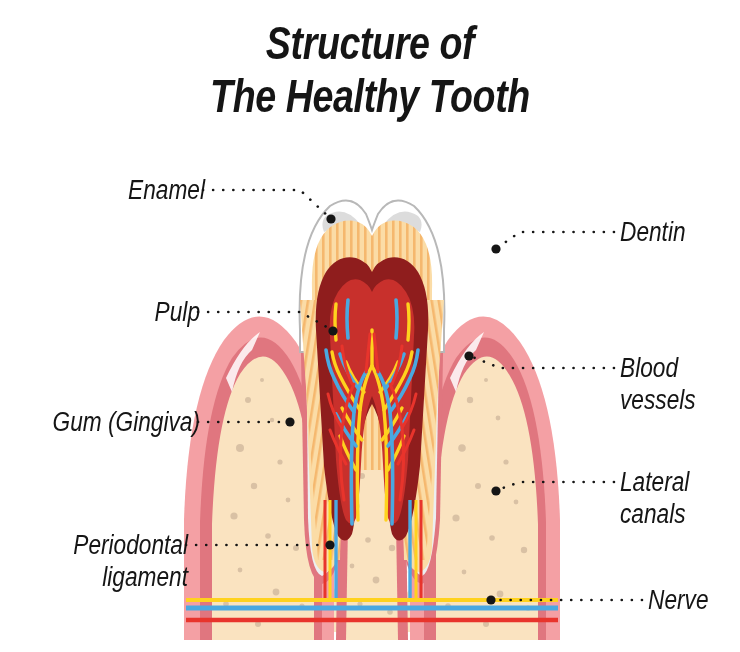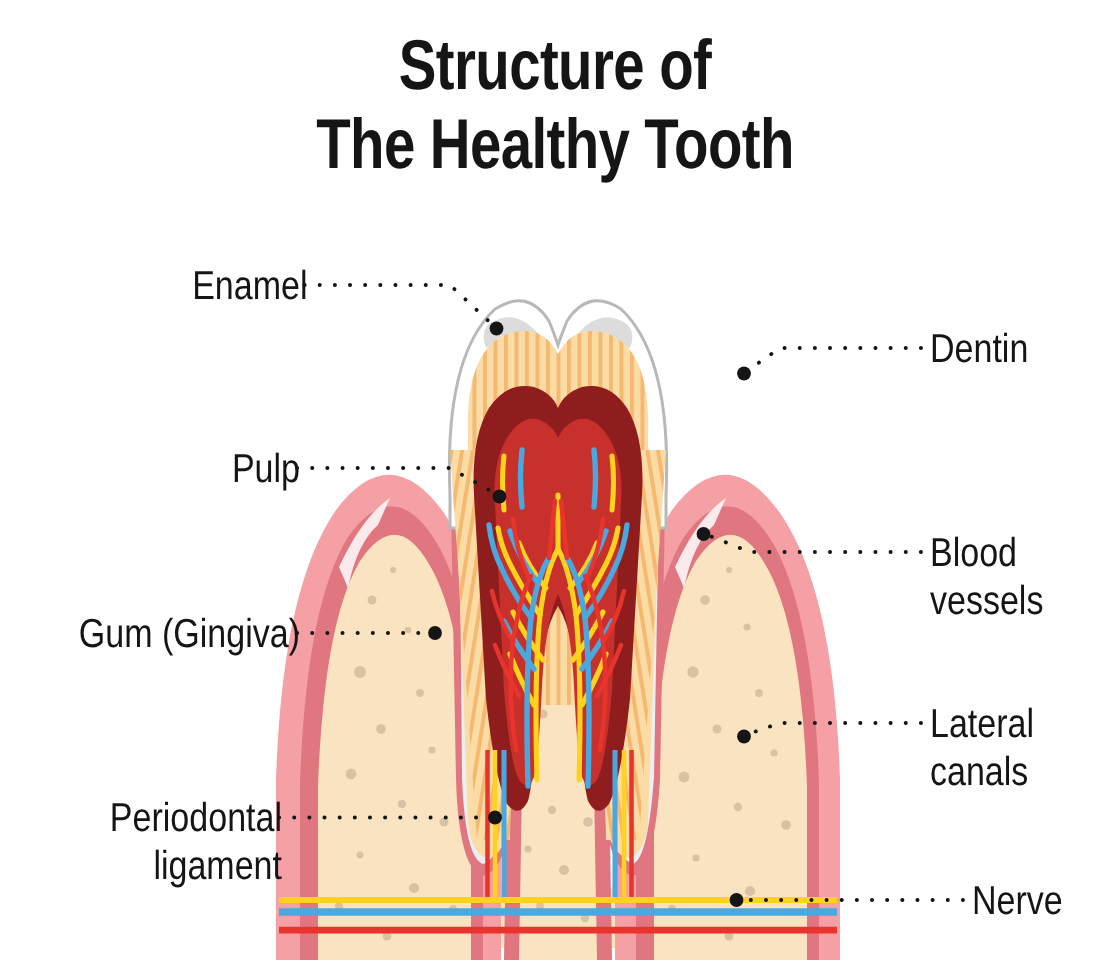--- a/index.html
+++ b/index.html
@@ -3,21 +3,21 @@
 <meta charset="utf-8">
 <style>
   html,body{margin:0;padding:0;}
   body{
     width:740px;height:652px;
     background:#ffffff;
     font-family:"Liberation Sans", sans-serif;
     overflow:hidden;
     position:relative;
   }
-  #stage{position:absolute;inset:0;width:740px;height:652px;}
+  #stage{position:absolute;inset:0;width:740px;height:652px;font-style:italic;}
   #title{
     position:absolute;left:0;top:16px;width:740px;
     text-align:center;
     font-family:"Liberation Sans", sans-serif;
     font-weight:700;
     font-size:47px;
     line-height:53px;
     letter-spacing:-0.5px;
     color:#151515;
     transform:scaleX(0.80);

